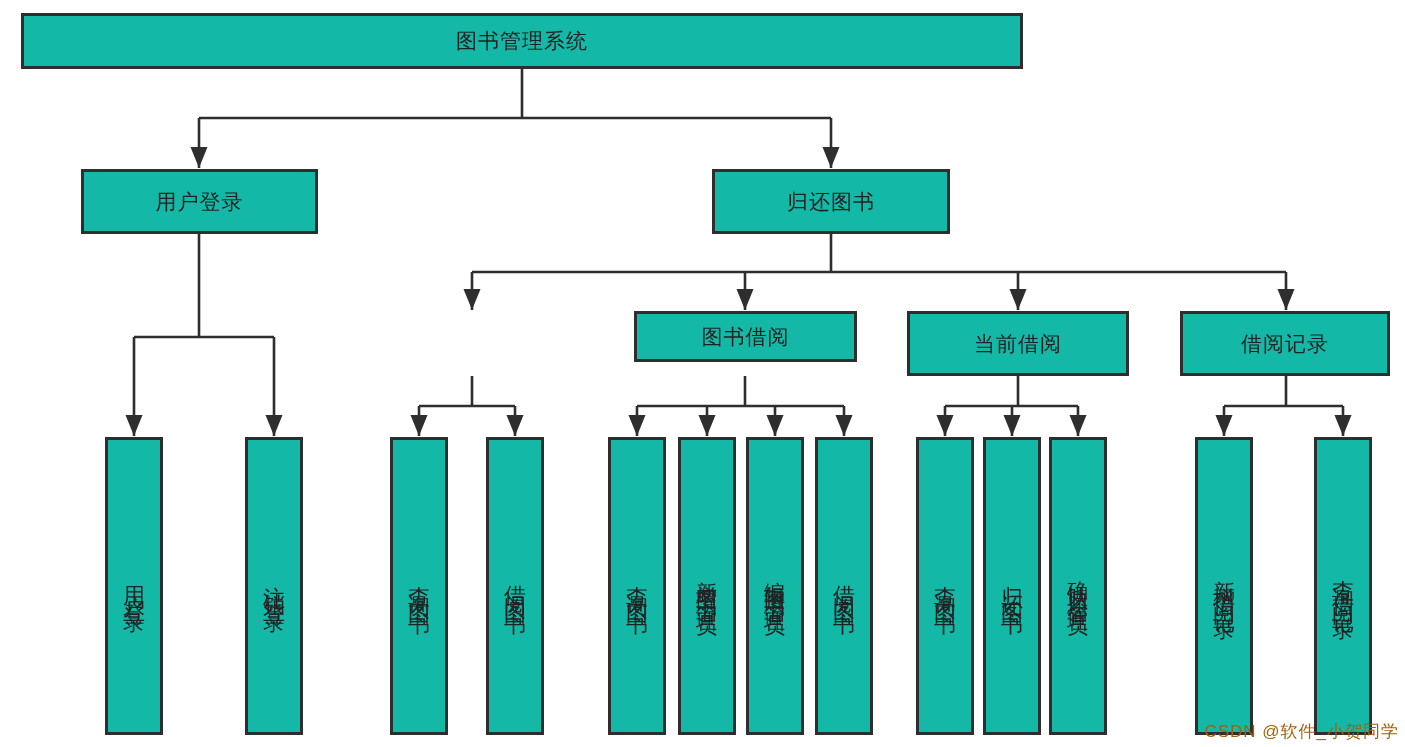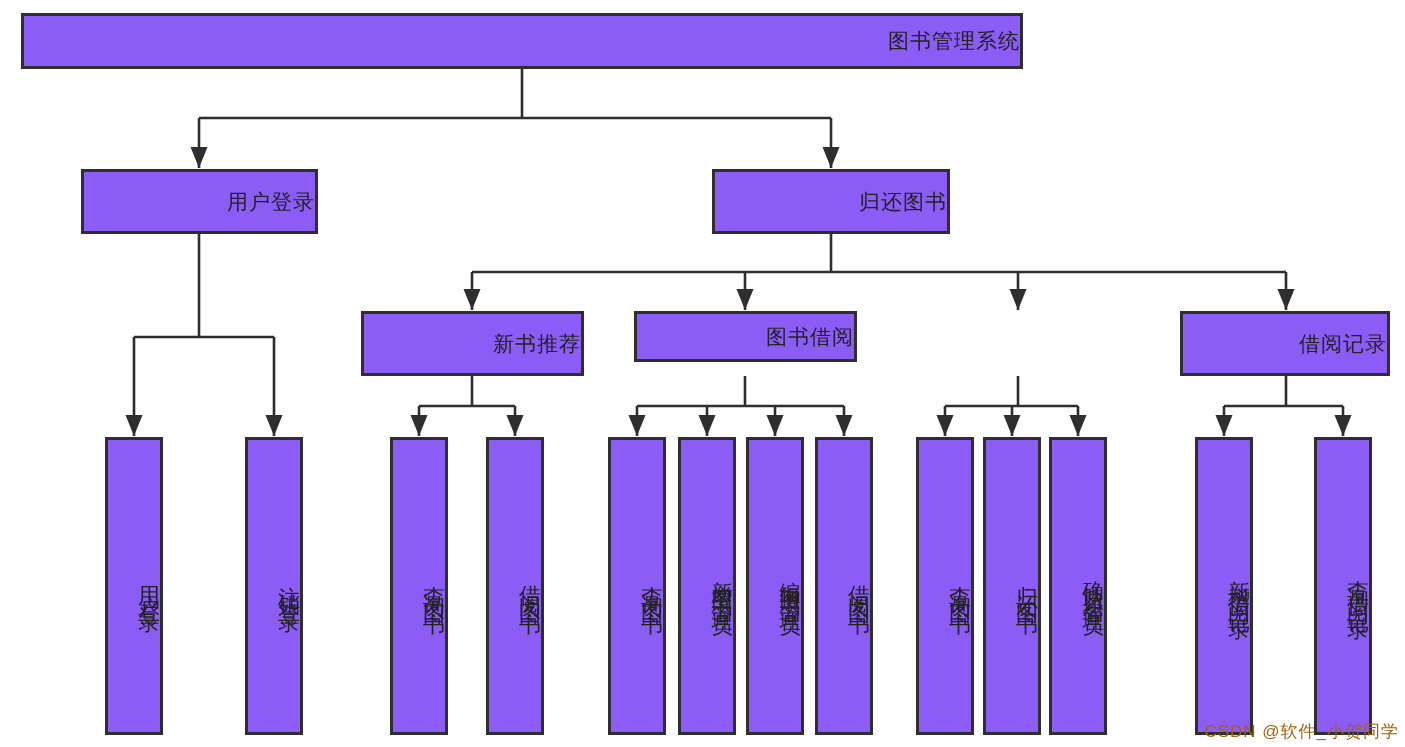--- a/index.html
+++ b/index.html
@@ -5,22 +5,22 @@
   html,body { margin:0; padding:0; background:#ffffff; }
   .stage {
     position:relative; width:1405px; height:747px;
     background:#ffffff; overflow:hidden;
     font-family:"Liberation Sans", sans-serif;
     color:#222222;
   }
   .connectors { position:absolute; left:0; top:0; width:1405px; height:747px; }
   .node {
     position:absolute; box-sizing:border-box;
-    border:3px solid #2e2e2e; background:#8b5cf6;
-    display:flex; align-items:center; justify-content:flex-end;
+    border:3px solid #2e2e2e; background:#14b8a6;
+    display:flex; align-items:center; justify-content:center;
     text-align:center;
   }
   .node.h { font-size:21px; letter-spacing:1px; }
   .leaf { width:58px; top:437px; height:298px; }
   .leaf .v {
     writing-mode:vertical-rl; text-orientation:mixed;
     font-size:22px; letter-spacing:9px; line-height:1;
   }
   .leaf.mid .v  { font-size:22px; letter-spacing:8px; }
   .leaf.long .v { font-size:21px; letter-spacing:5px; }
@@ -81,25 +81,25 @@
     <span>图书管理系统</span>
   </div>
 
   <div class="node h" style="left:81px; top:169px; width:237px; height:65px">
     <span>用户登录</span>
   </div>
   <div class="node h" style="left:712px; top:169px; width:238px; height:65px">
     <span>归还图书</span>
   </div>
 
-  <div class="node h" style="left:361px; top:311px; width:223px; height:65px">
-    <span>新书推荐</span>
-  </div>
   <div class="node h" style="left:634px; top:311px; width:223px; height:51px">
     <span>图书借阅</span>
+  </div>
+  <div class="node h" style="left:907px; top:311px; width:222px; height:65px">
+    <span>当前借阅</span>
   </div>
   <div class="node h" style="left:1180px; top:311px; width:210px; height:65px">
     <span>借阅记录</span>
   </div>
 
   <div class="node leaf" style="left:105px">
     <span class="v">用户登录</span>
   </div>
   <div class="node leaf" style="left:245px">
     <span class="v">注销登录</span>

